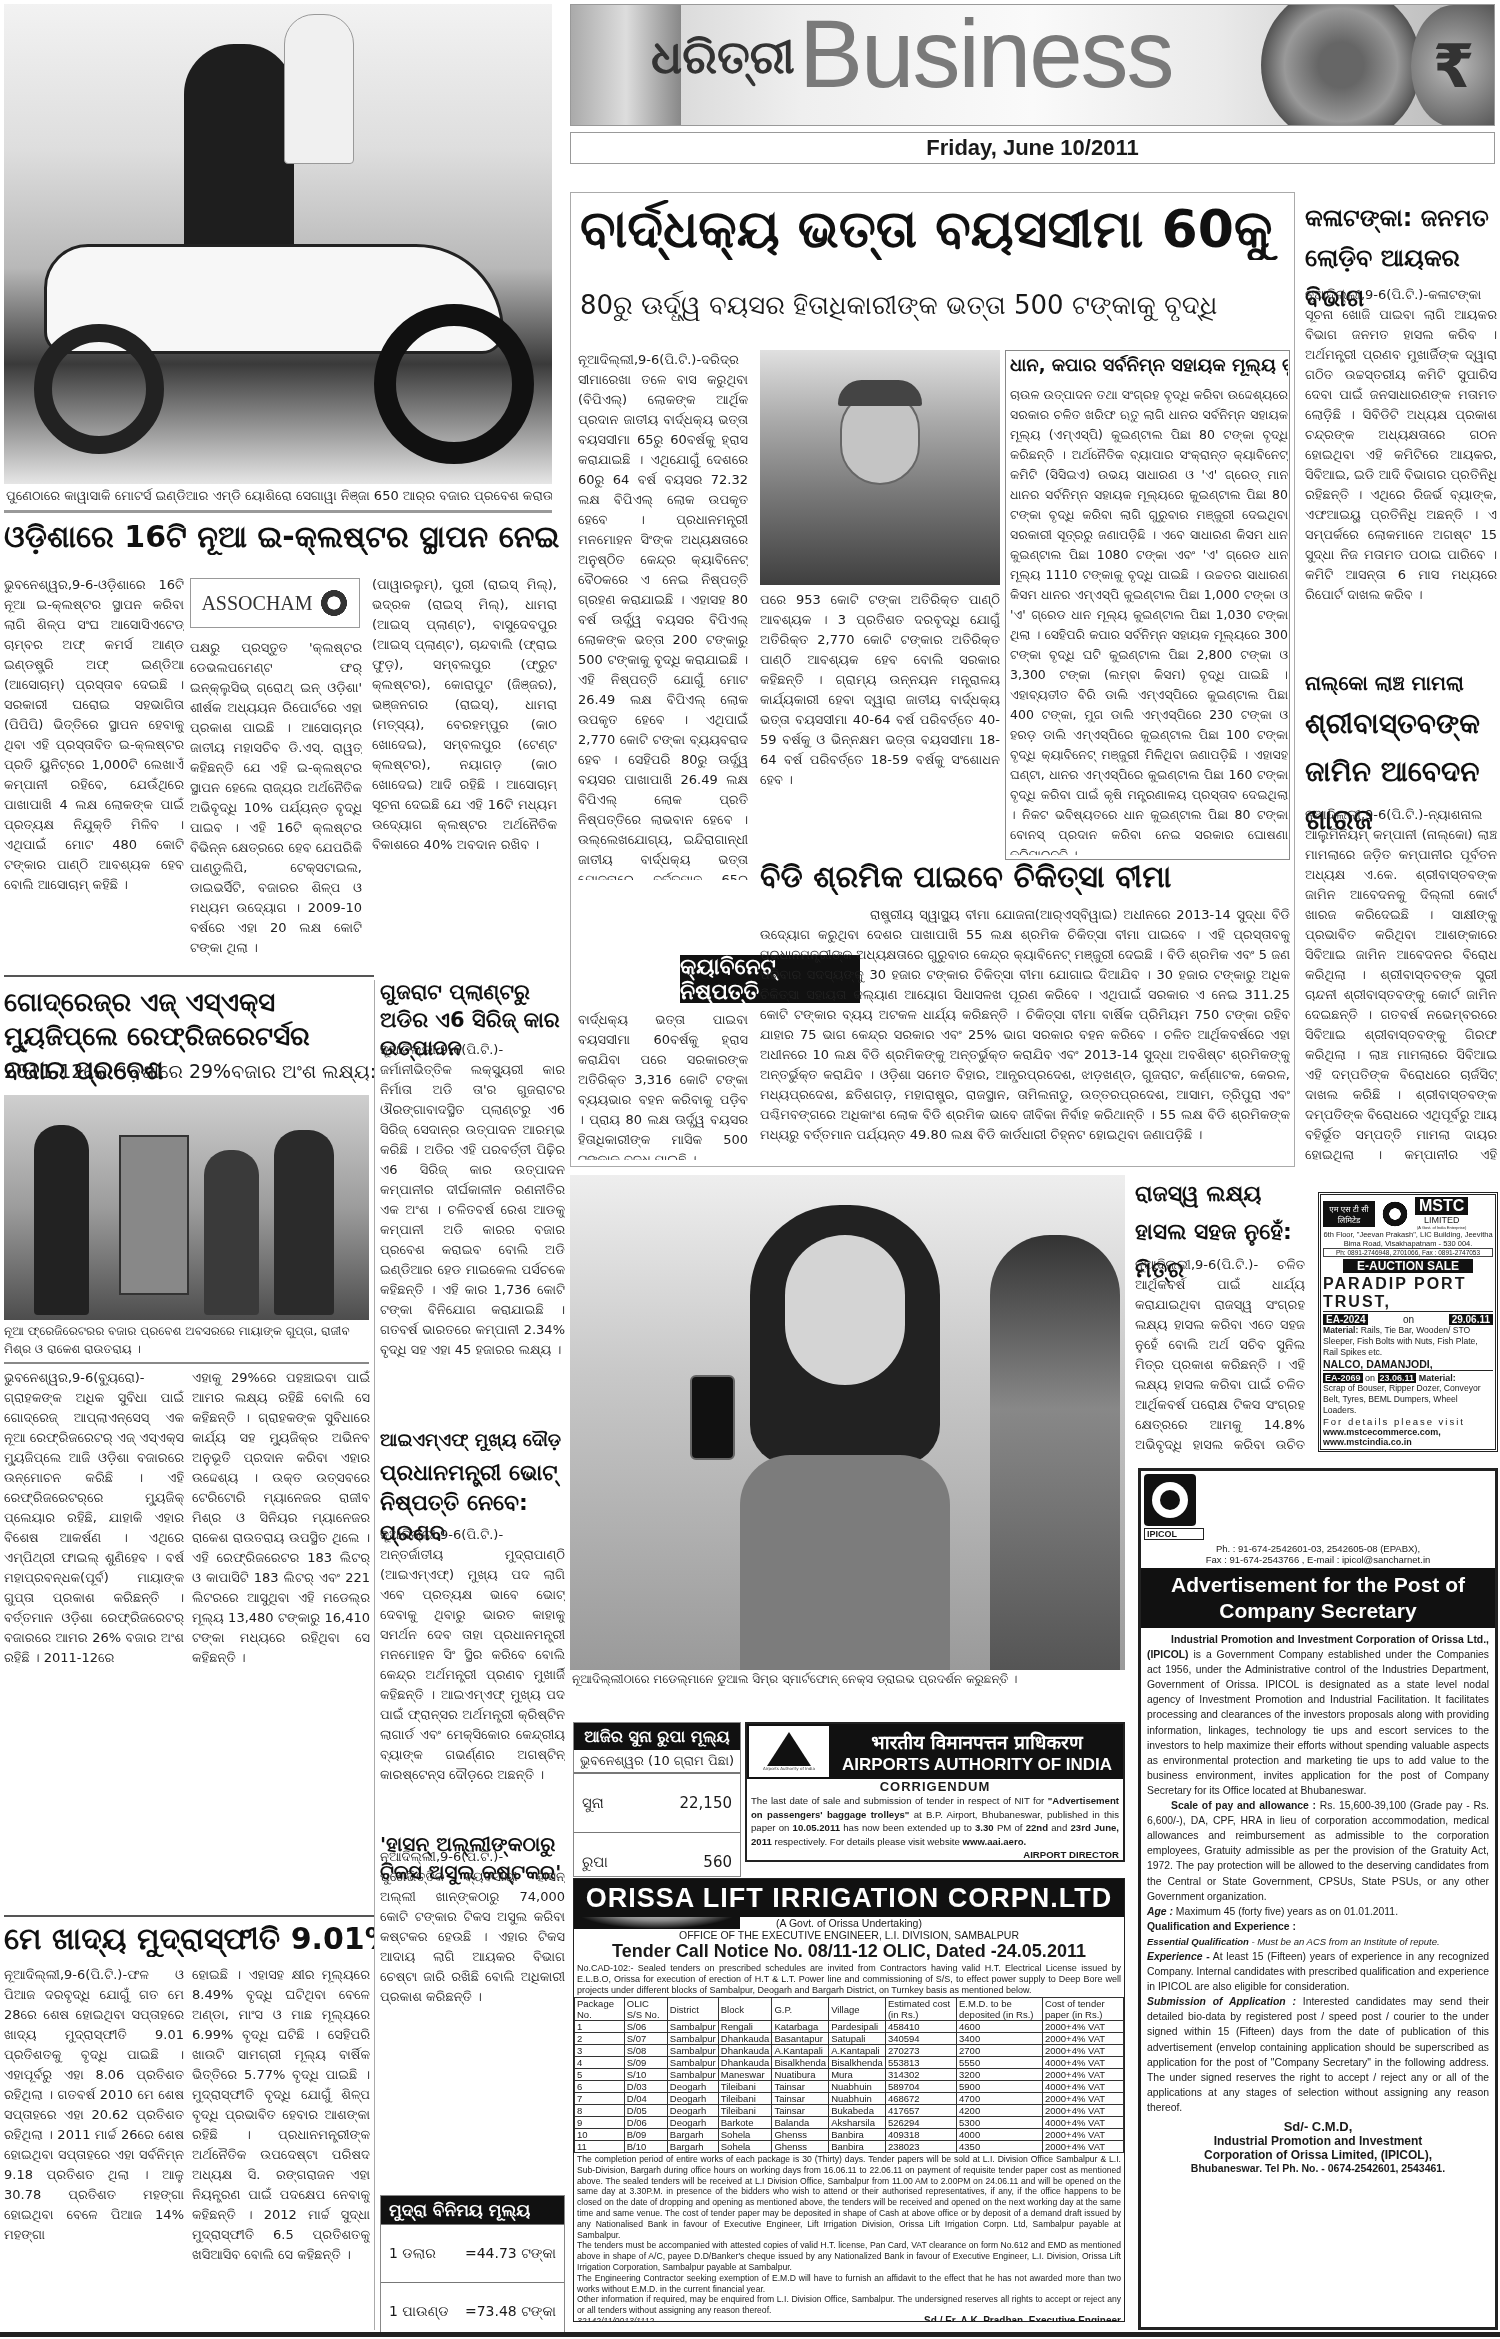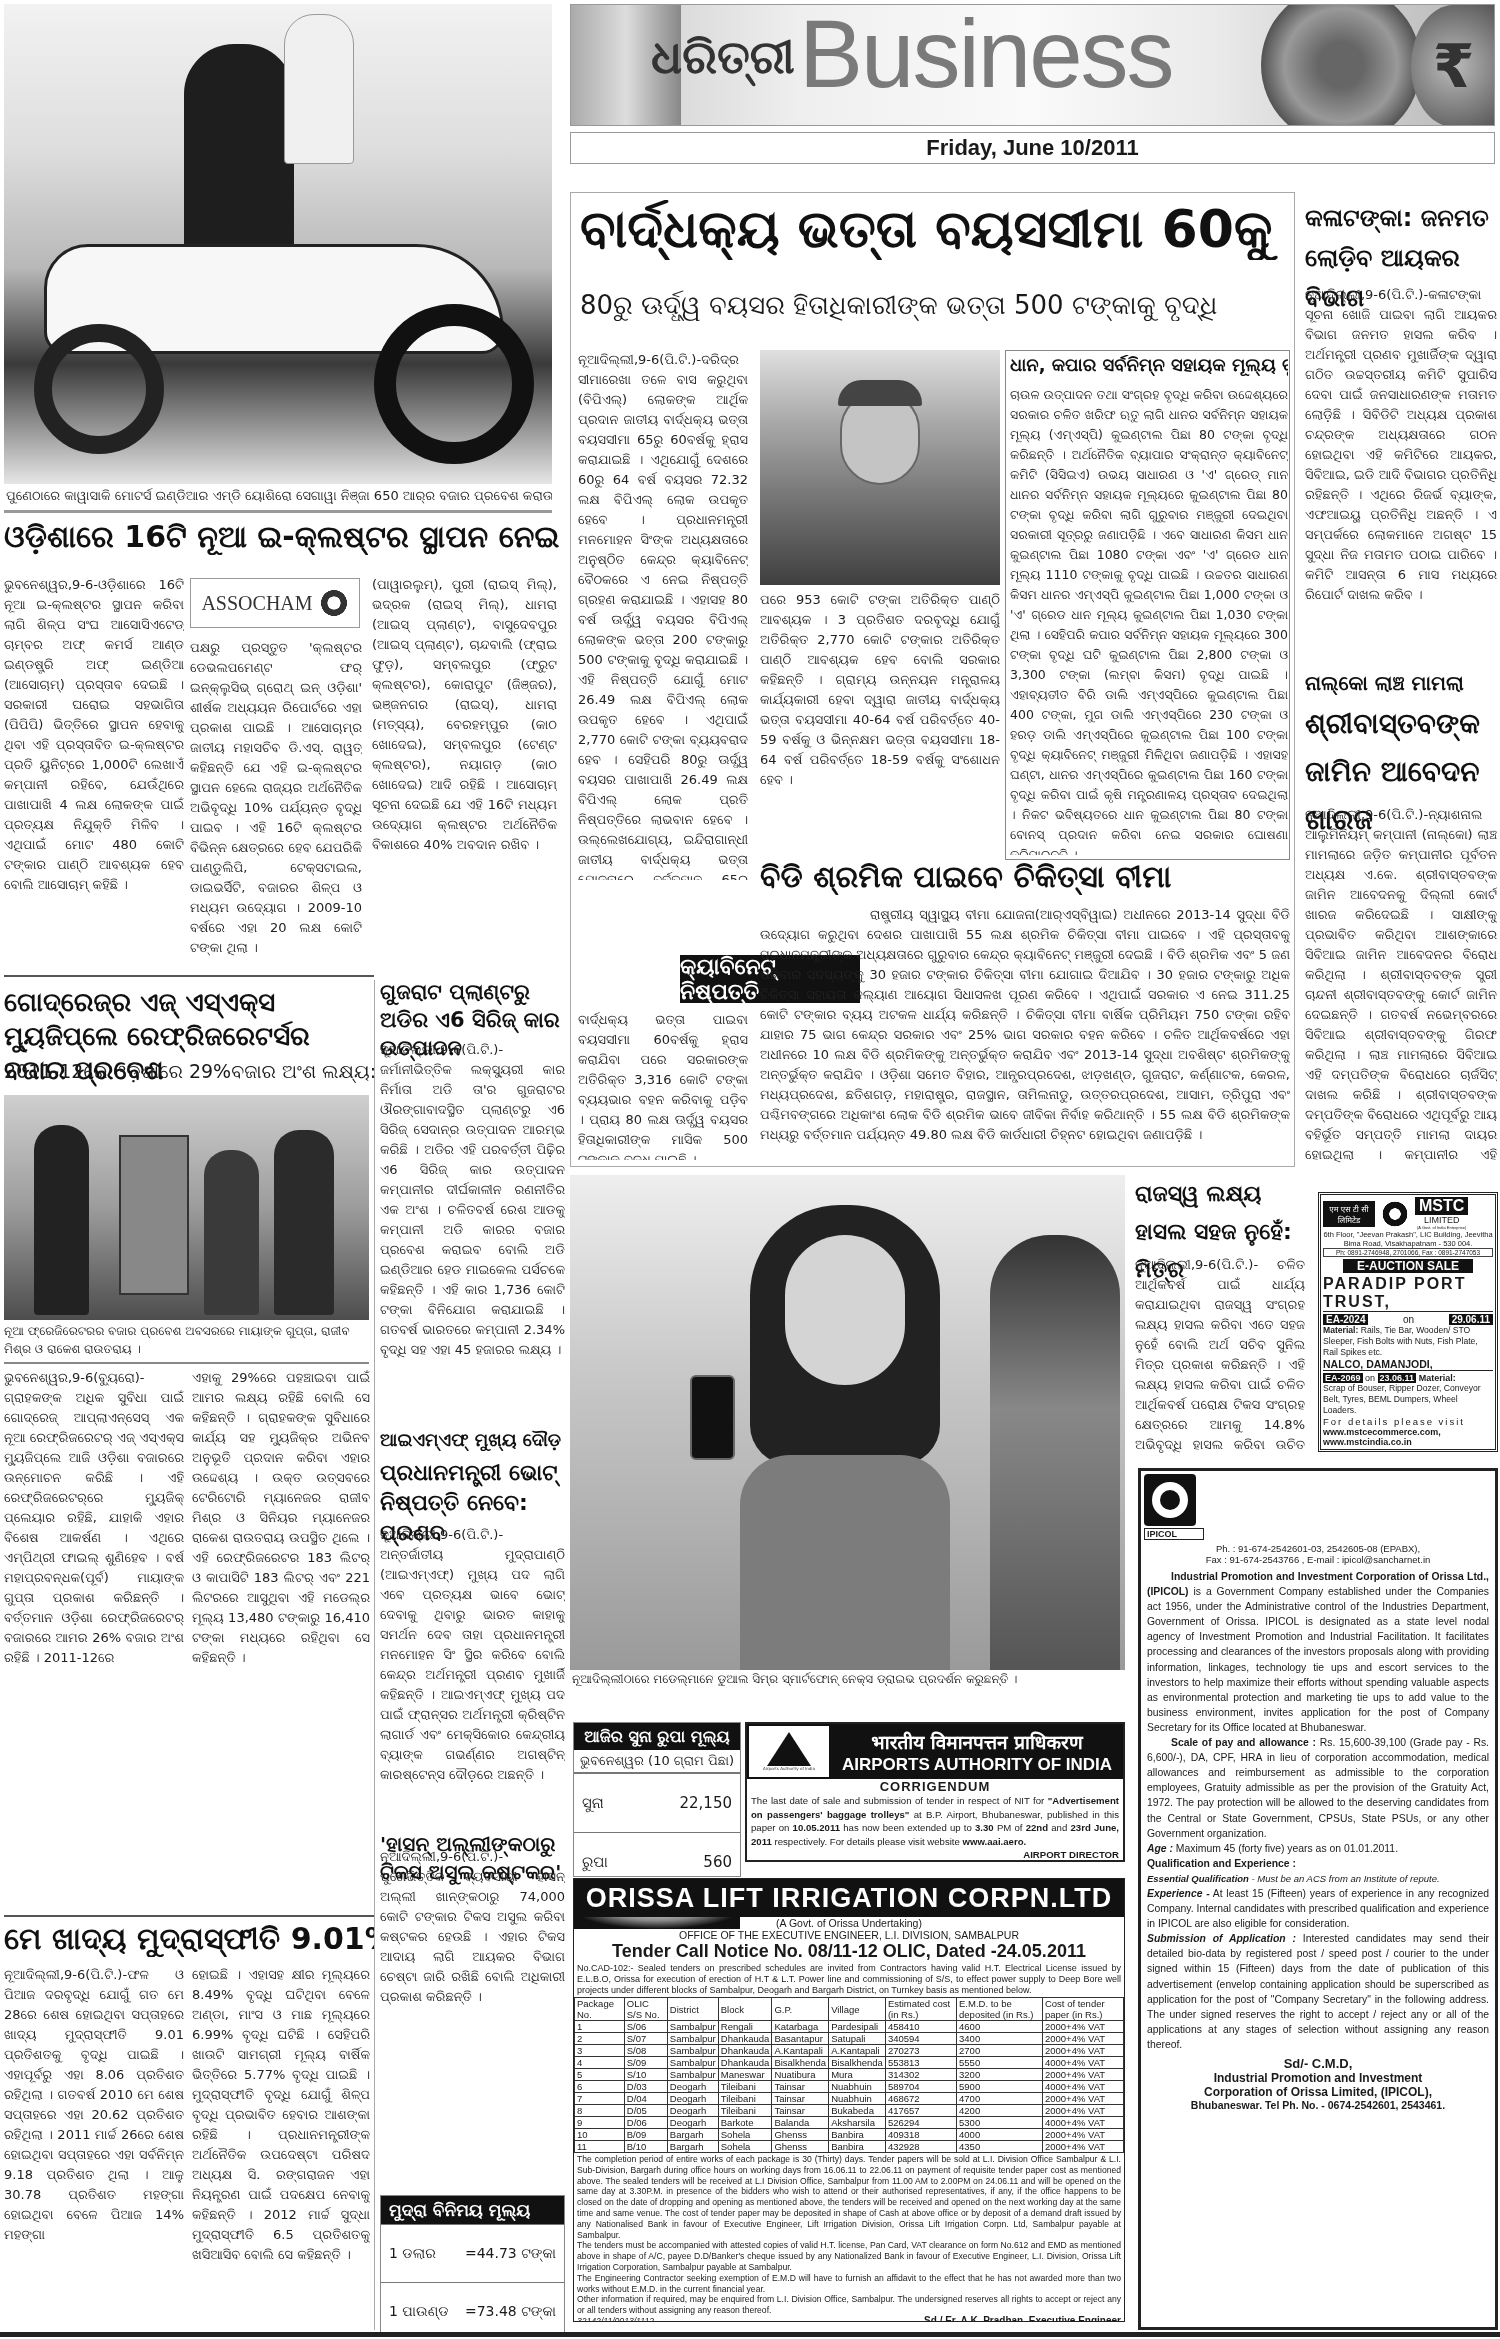--- a/index.html
+++ b/index.html
@@ -288,21 +288,21 @@
           <td>4000</td>
           <td>2000+4% VAT</td>
         </tr>
         <tr>
           <td>11</td>
           <td>B/10</td>
           <td>Bargarh</td>
           <td>Sohela</td>
           <td>Ghenss</td>
           <td>Banbira</td>
-          <td>432928</td>
+          <td>238023</td>
           <td>4350</td>
           <td>2000+4% VAT</td>
         </tr>
       </tbody>
   </table>
   <div style="font-size:8.6px;line-height:10.8px;text-align:justify;padding:1px 3px;">
     <div>The completion period of entire works of each package is 30 (Thirty) days. Tender papers will be sold at L.I. Division Office Sambalpur &amp; L.I. Sub-Division, Bargarh during office hours on working days from 16.06.11 to 22.06.11 on payment of requisite tender paper cost as mentioned above. The sealed tenders will be received at L.I Division Office, Sambalpur from 11.00 AM to 2.00PM on 24.06.11 and will be opened on the same day at 3.30P.M. in presence of the bidders who wish to attend or their authorised representatives, if any, if the office happens to be closed on the date of dropping and opening as mentioned above, the tenders will be received and opened on the next working day at the same time and same venue. The cost of tender paper may be deposited in shape of Cash at above office or by deposit of a demand draft issued by any Nationalised Bank in favour of Executive Engineer, Lift Irrigation Division, Orissa Lift Irrigation Corpn. Ltd, Sambalpur payable at Sambalpur.</div>
     <div>The tenders must be accompanied with attested copies of valid H.T. license, Pan Card, VAT clearance on form No.612 and EMD as mentioned above in shape of A/C, payee D.D/Banker's cheque issued by any Nationalized Bank in favour of Executive Engineer, L.I. Division, Orissa Lift Irrigation Corporation, Sambalpur payable at Sambalpur.</div>
     <div>The Engineering Contractor seeking exemption of E.M.D will have to furnish an affidavit to the effect that he has not awarded more than two works without E.M.D. in the current financial year.</div>
     <div>Other information if required, may be enquired from L.I. Division Office, Sambalpur. The undersigned reserves all rights to accept or reject any or all tenders without assigning any reason thereof.</div>
@@ -361,20 +361,21 @@
       <div style="width:52px;height:52px;background:#111;border-radius:4px;display:flex;align-items:center;justify-content:center;">
         <div style="width:36px;height:36px;border-radius:50%;background:#fff;display:flex;align-items:center;justify-content:center;">
             <div style="width:20px;height:20px;border-radius:50%;background:#111;"></div>
           </div>
       </div>
       <div style="border:1px solid #222;font-size:9px;font-weight:bold;padding:0 2px;margin-top:2px;">IPICOL</div>
     </div>
   </div>
   <div style="font-size:9.5px;text-align:center;">Ph. : 91-674-2542601-03, 2542605-08 (EPABX),</div>
   <div style="font-size:9.5px;text-align:center;">Fax : 91-674-2543766 , E-mail : ipicol@sancharnet.in</div>
+  <div class="dark" style="font-size:21px;font-weight:bold;text-align:center;line-height:26px;padding:4px 20px;margin-top:3px;">Advertisement for the Post of Company Secretary</div>
   <div style="font-size:10.4px;line-height:15.1px;text-align:justify;padding:4px 6px;">
     <p style="text-indent:24px;"><b>Industrial Promotion and Investment Corporation of Orissa Ltd., (IPICOL)</b><span> is a Government Company established under the Companies act 1956, under the Administrative control of the Industries Department, Government of Orissa. IPICOL is designated as a state level nodal agency of Investment Promotion and Industrial Facilitation. It facilitates processing and clearances of the investors proposals along with providing information, linkages, technology tie ups and escort services to the investors to help maximize their efforts without spending valuable aspects as environmental protection and marketing tie ups to add value to the business environment, invites application for the post of Company Secretary for its Office located at Bhubaneswar.</span></p>
     <p style="text-indent:24px;"><b>Scale of pay and allowance :</b><span> Rs. 15,600-39,100 (Grade pay - Rs. 6,600/-), DA, CPF, HRA in lieu of corporation accommodation, medical allowances and reimbursement as admissible to the corporation employees, Gratuity admissible as per the provision of the Gratuity Act, 1972. The pay protection will be allowed to the deserving candidates from the Central or State Government, CPSUs, State PSUs, or any other Government organization.</span></p>
     <p><b><i>Age :</i></b><span> Maximum 45 (forty five) years as on 01.01.2011.</span></p>
     <p><b>Qualification and Experience :</b></p>
     <p style="font-size:9.5px;"><b><i>Essential Qualification</i></b><i> - Must be an ACS from an Institute of repute.</i></p>
     <p><b><i>Experience -</i></b><span> At least 15 (Fifteen) years of experience in any recognized Company. Internal candidates with prescribed qualification and experience in IPICOL are also eligible for consideration.</span></p>
     <p><b><i>Submission of Application :</i></b><span> Interested candidates may send their detailed bio-data by registered post / speed post / courier to the under signed within 15 (Fifteen) days from the date of publication of this advertisement (envelop containing application should be superscribed as application for the post of "Company Secretary" in the following address. The under signed reserves the right to accept / reject any or all of the applications at any stages of selection without assigning any reason thereof.</span></p>
   </div>
   <div style="text-align:center;font-weight:bold;position:relative;">

